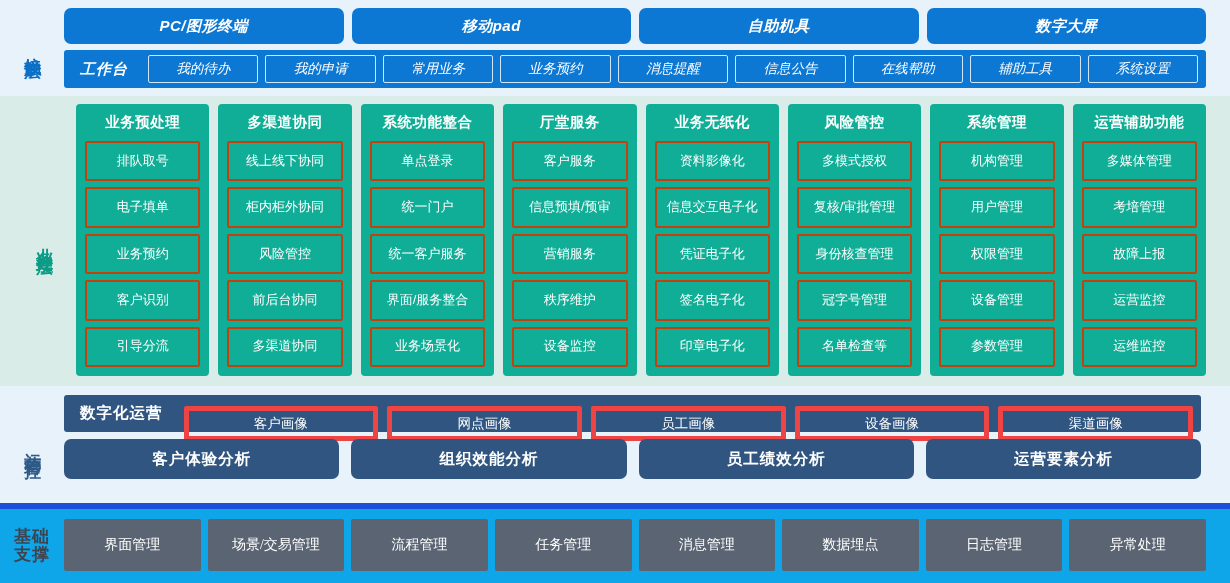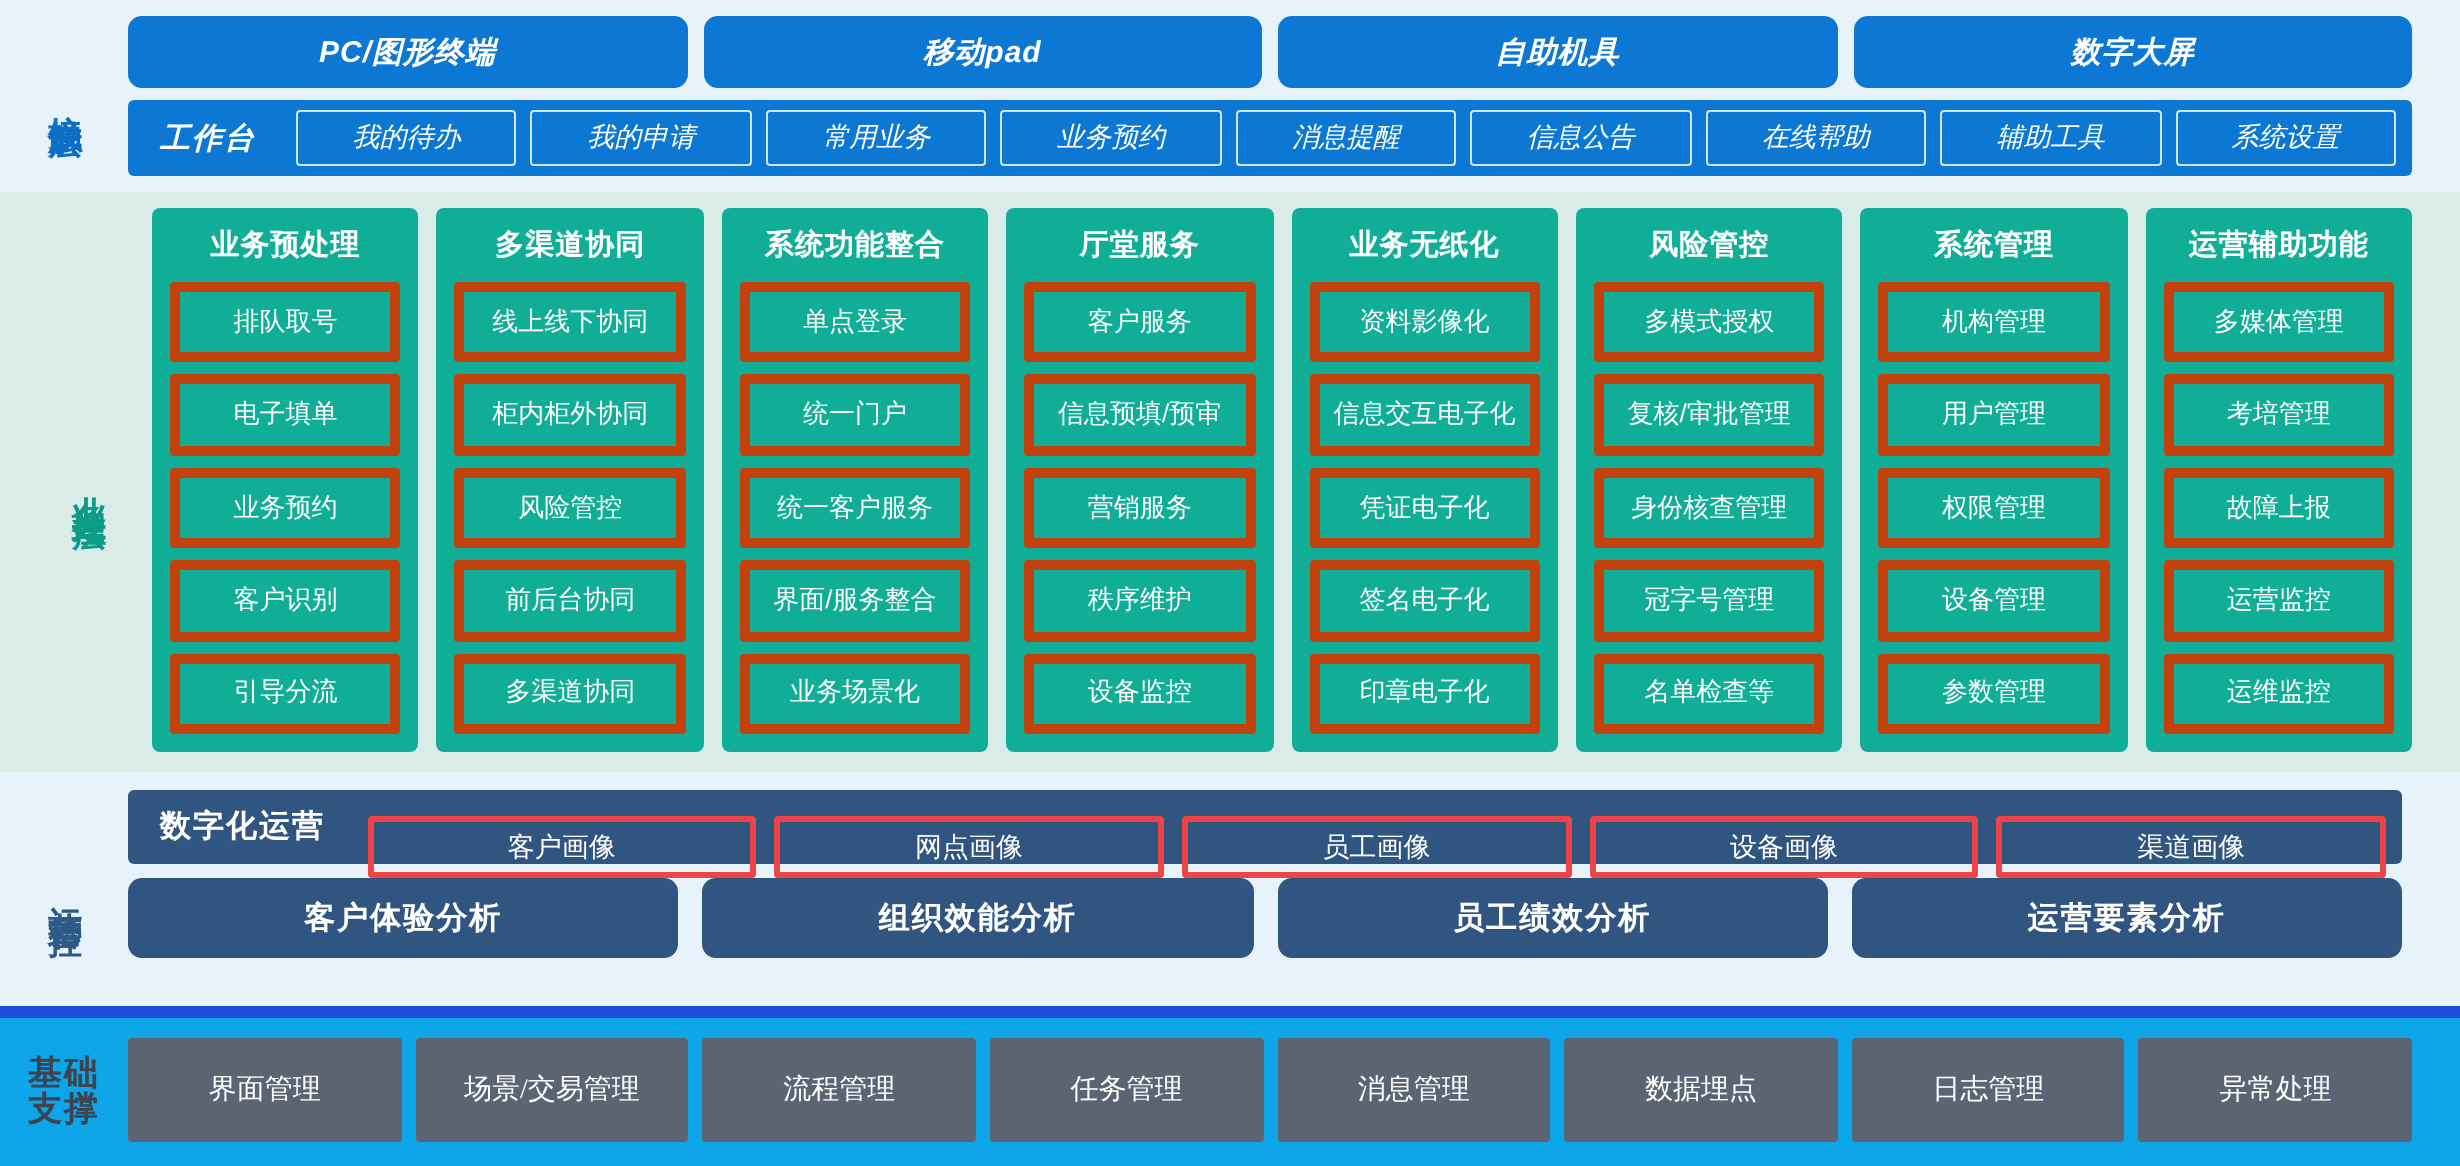--- a/index.html
+++ b/index.html
@@ -61,40 +61,40 @@
     flex:1 1 0;background:#10ae96;border-radius:4px;
     padding:8px 9px 9px 9px;box-sizing:border-box;
     display:flex;flex-direction:column;gap:6px;
   }
   .bcol-title{
     color:#ffffff;font-size:14.5px;font-weight:bold;
     text-align:center;letter-spacing:.5px;
     padding:1px 0 3px 0;white-space:nowrap;
   }
   .bitem{
-    flex:1 1 0;border:5px solid #c2410c;border-radius:2px;
+    flex:1 1 0;border:2px solid #c2410c;border-radius:2px;
     color:#ffffff;font-size:13px;line-height:1.15;
     display:flex;align-items:center;justify-content:center;
     text-align:center;padding:0 2px;box-sizing:border-box;
   }
 
   
   .layer-ops{background:#e8f2fb;height:117px;}
   .layer-ops .band-label{color:#2d5a86;}
   .ops-body{padding:9px 29px 10px 0;gap:7px;}
   .ops-row1{
     height:37px;background:#2f5580;border-radius:3px;
     display:flex;align-items:center;gap:9px;padding:0 8px;box-sizing:border-box;
   }
   .ops-title{
     color:#fff;font-size:15.5px;font-weight:bold;letter-spacing:1px;
     padding:0 12px 0 8px;white-space:nowrap;
   }
   .ops-chip{
-    flex:1 1 0;height:25px;border:3px solid #ef4444;border-radius:2px;
+    flex:1 1 0;height:25px;border:5px solid #ef4444;border-radius:2px;
     color:#fff;font-size:13.5px;
     display:flex;align-items:center;justify-content:center;white-space:nowrap;margin-top:20px;
   }
   .ops-row2{display:flex;gap:12px;height:40px;}
   .ops-card{
     flex:1 1 0;background:#2f5580;border-radius:7px;color:#fff;
     font-size:15.5px;font-weight:bold;letter-spacing:1px;
     display:flex;align-items:center;justify-content:center;
   }
 

